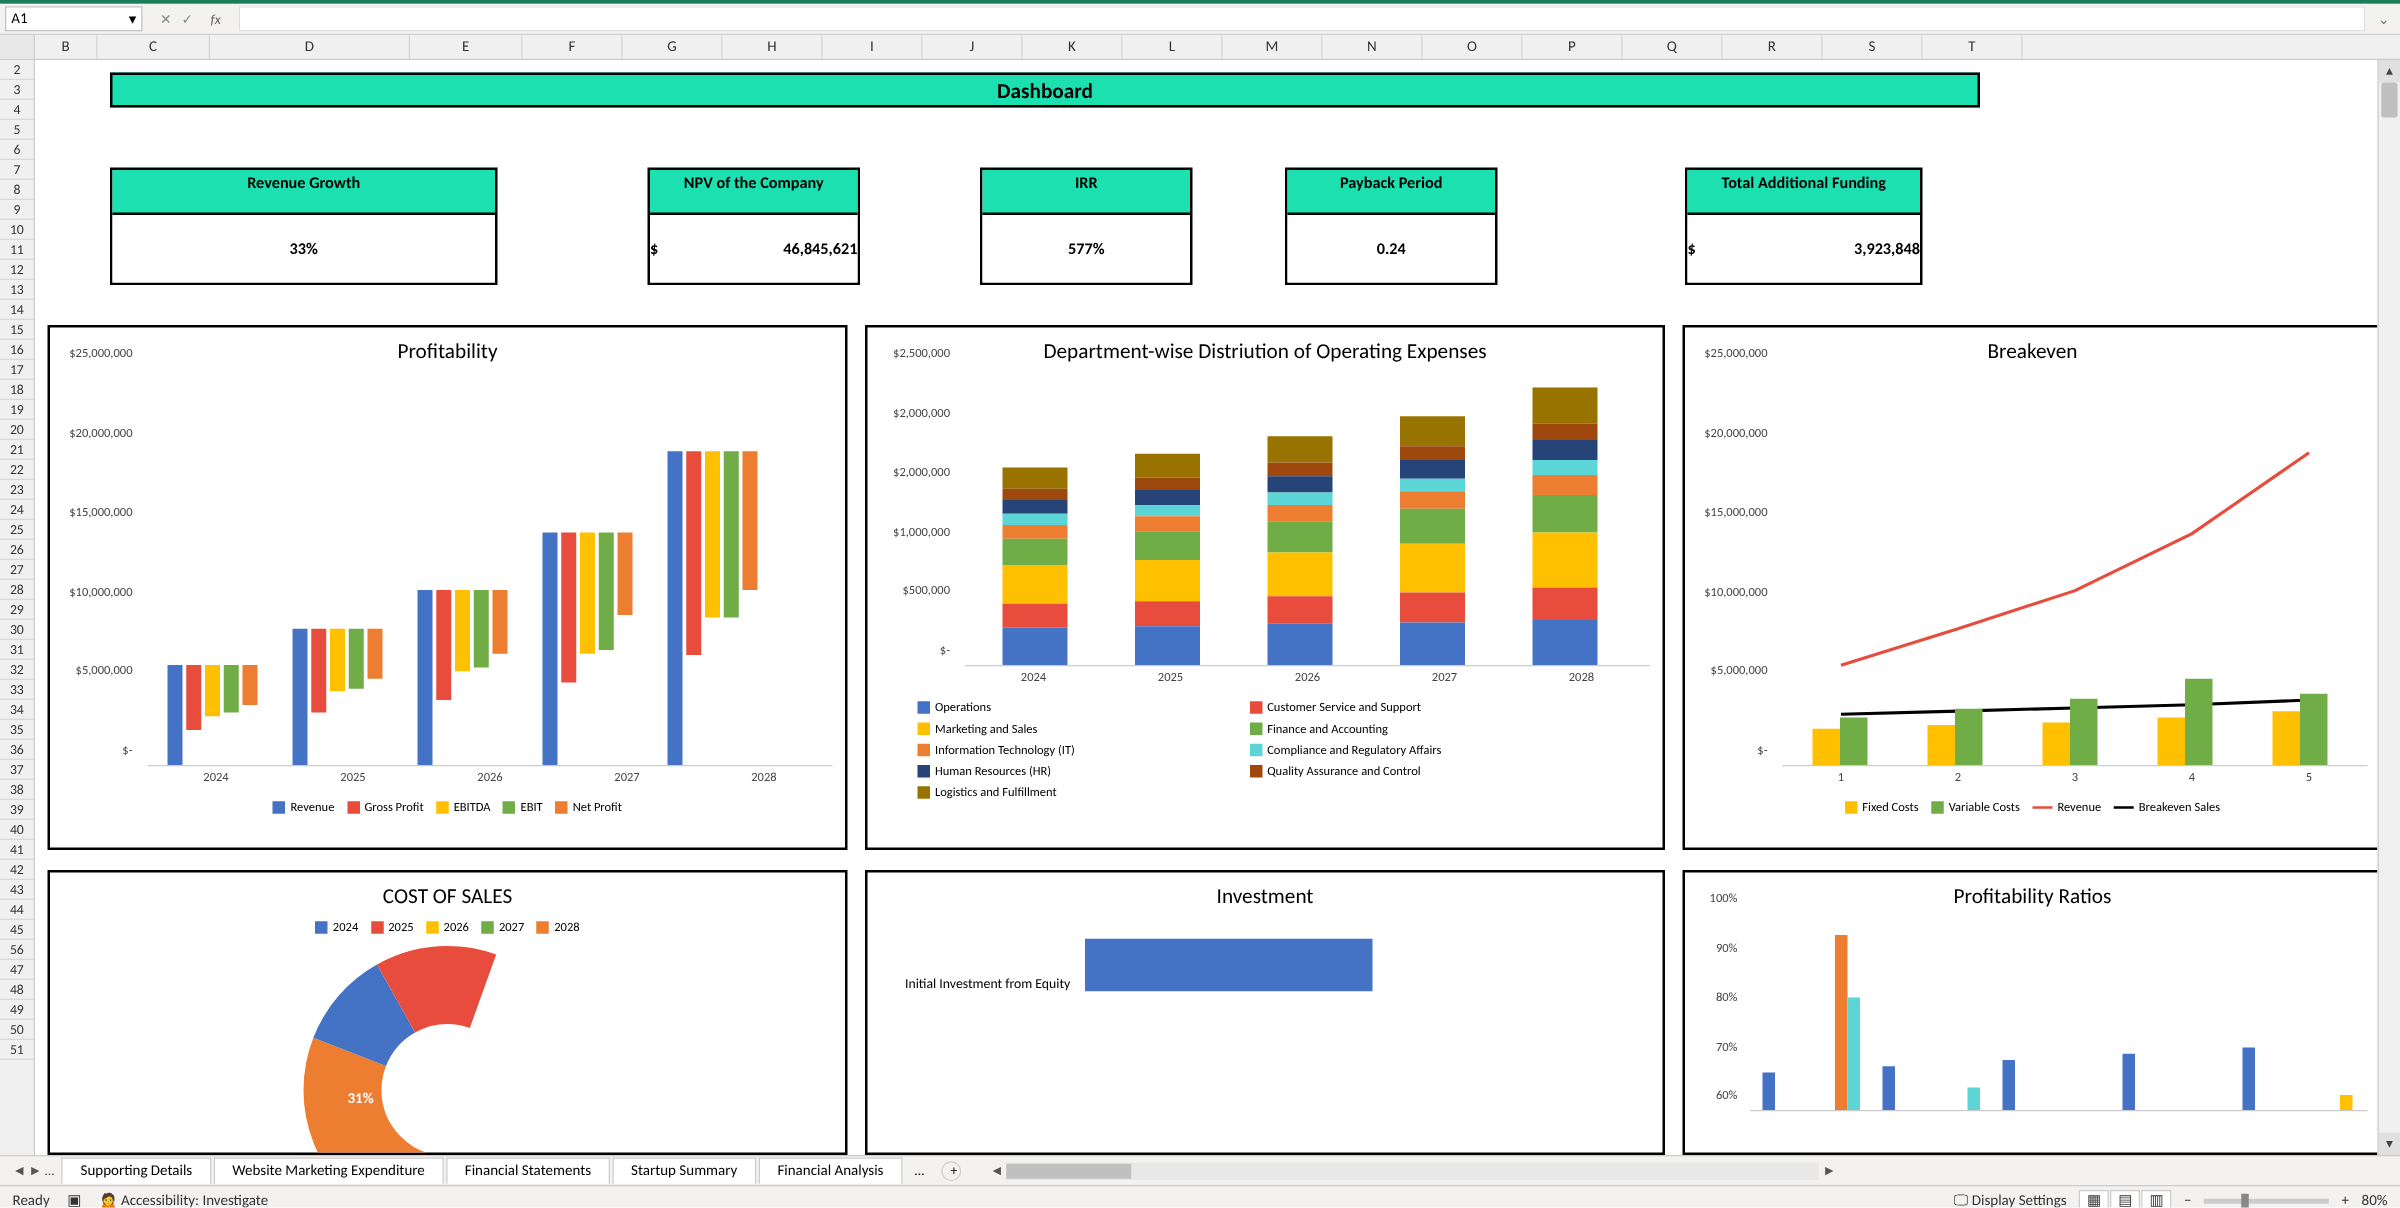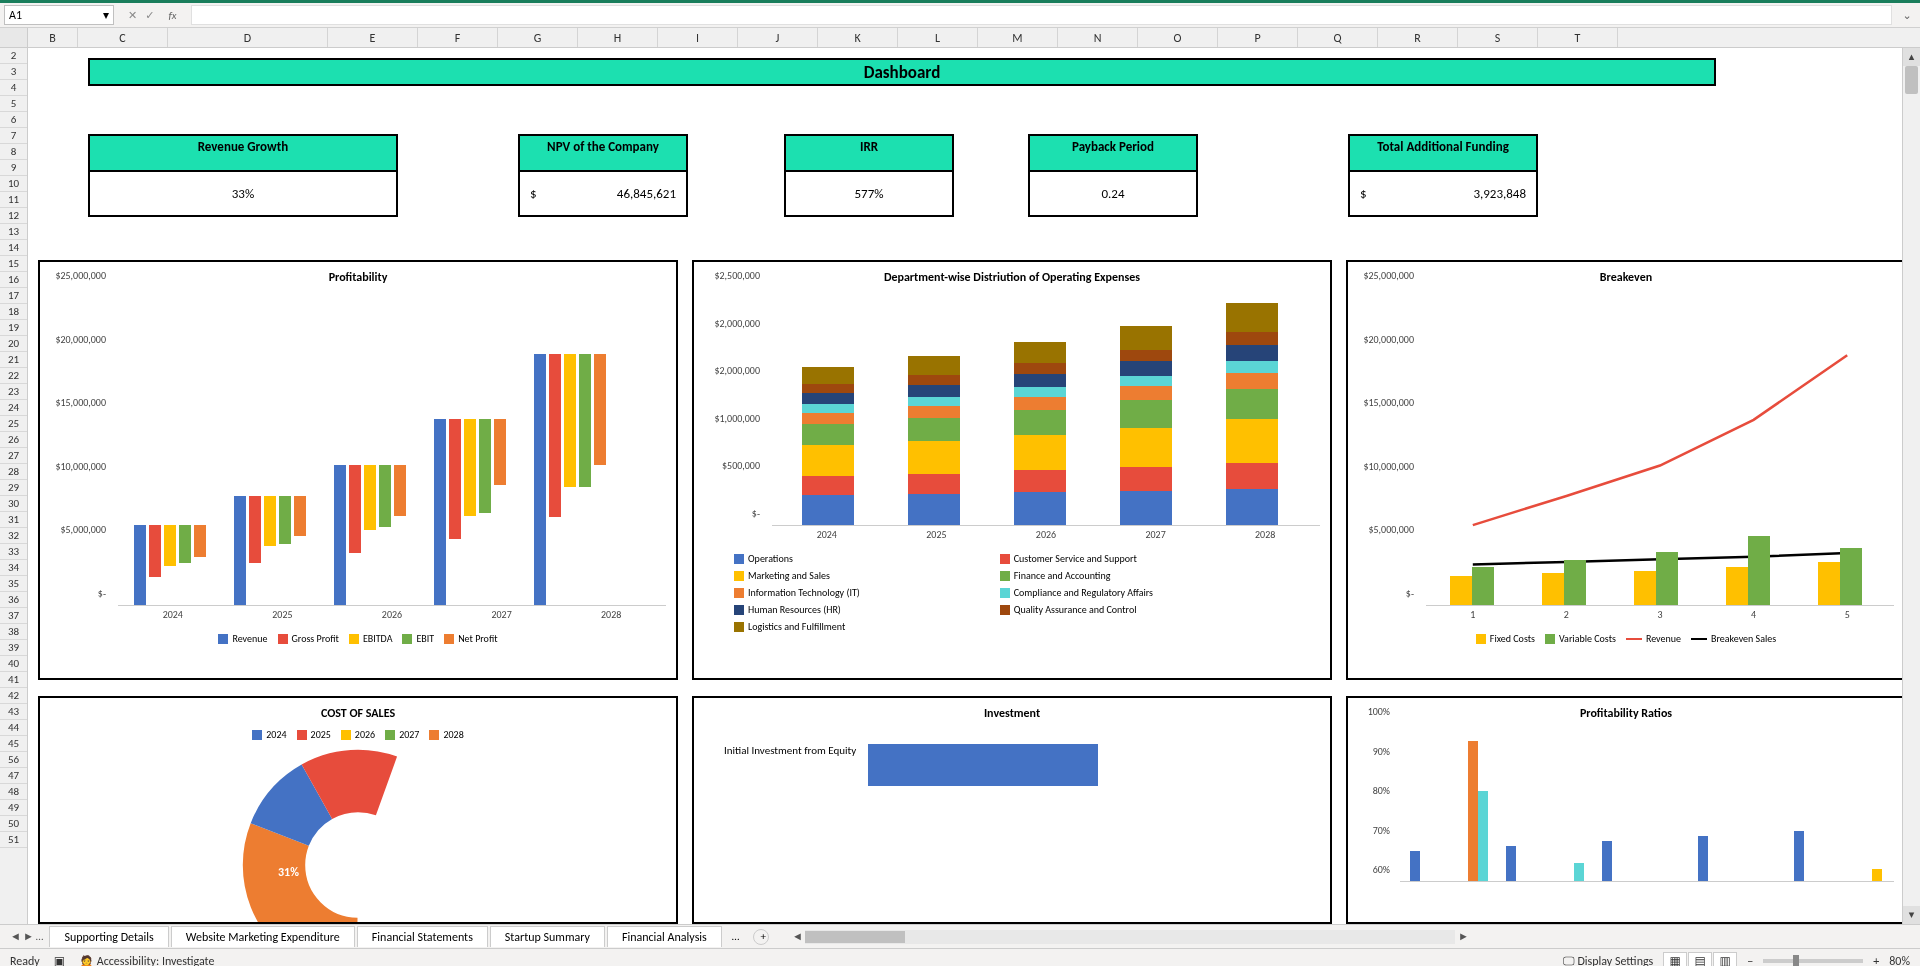--- a/index.html
+++ b/index.html
@@ -16,29 +16,29 @@
 .col-h { border-right: 1px solid #d4d4d4; text-align: center; line-height: 20px; color: #333; font-size: 12px; }
 .grid-area { display: flex; height: 876px; }
 .row-headers { width: 28px; background: #f0f0f0; border-right: 1px solid #ccc; }
 .row-h { height: 16px; border-bottom: 1px solid #d8d8d8; text-align: center; font-size: 11px; color: #333; line-height: 16px; }
 .content { flex: 1; position: relative; overflow: hidden; background: #fff; }
 .vscroll { width: 18px; background: #f0f0f0; border-left: 1px solid #ccc; position: relative; }
 .vscroll .arrow { height: 18px; text-align: center; line-height: 18px; color: #444; background: #e0e0e0; }
 .vscroll .track { position: absolute; top: 18px; bottom: 18px; left: 0; right: 0; }
 .vscroll .thumb { position: absolute; left: 2px; right: 2px; top: 0; height: 28px; background: #c0c0c0; border-radius: 2px; }
 .vscroll .barrow { position: absolute; bottom: 0; height: 18px; width: 100%; text-align: center; line-height: 18px; color: #444; background: #e0e0e0; }
-.dashboard-title { position: absolute; left: 60px; top: 10px; width: 1628px; height: 28px; background: #1ce0b0; border: 2px solid #000; text-align: center; font-weight: bold; font-size: 17px; line-height: 26px; }
+.dashboard-title { position: absolute; left: 60px; top: 10px; width: 1496px; height: 28px; background: #1ce0b0; border: 2px solid #000; text-align: center; font-weight: bold; font-size: 17px; line-height: 26px; }
 .kpi { position: absolute; border: 2px solid #000; }
 .kpi-head { background: #1ce0b0; text-align: center; font-weight: bold; font-size: 13px; height: 36px; line-height: 22px; border-bottom: 2px solid #000; }
-.kpi-body { background: #fff; height: 43px; display: flex; align-items: center; padding: 0 10px; font-weight: normal; font-size: 13px; }
+.kpi-body { background: #fff; height: 54px; display: flex; align-items: center; padding: 0 0; font-weight: bold; font-size: 13px; }
 .kpi-body .cur { }
 .kpi-body .val { flex: 1; text-align: right; }
 .kpi-body .center { flex: 1; text-align: center; }
 .chart-box { position: absolute; border: 2px solid #000; background: #fff; }
-.chart-title { text-align: center; font-weight: bold; font-size: 12px; padding: 8px 0 4px; }
+.chart-title { text-align: center; font-weight: normal; font-size: 17px; padding: 8px 0 4px; }
 .plot { position: relative; }
 .yaxis { position: absolute; left: 0; top: 0; bottom: 0; width: 72px; }
 .ytick { position: absolute; right: 6px; font-size: 10px; color: #444; transform: translateY(-50%); }
 .bars-area { position: absolute; left: 78px; right: 10px; top: 0; bottom: 22px; border-bottom: 1px solid #ccc; }
 .xlabels { position: absolute; left: 78px; right: 10px; bottom: 2px; height: 18px; display: flex; }
 .xlab { flex: 1; text-align: center; font-size: 10px; color: #444; }
 .group { position: absolute; bottom: 0; display: flex; gap: 3px; }
 .bar { width: 12px; }
 .stack { position: absolute; bottom: 0; width: 52px; display: flex; flex-direction: column-reverse; }
 .seg { width: 100%; }
@@ -482,21 +482,21 @@
           <circle cx="50" cy="50" r="35" fill="none" stroke="#e74c3c" stroke-width="26" stroke-dasharray="30 190" stroke-dashoffset="-37" transform="rotate(-180 50 50)"></circle>
         </svg>
         <div style="position:absolute; left:148px; top:70px; color:#fff; font-weight:bold; font-size:12px;">11%</div>
         <div style="position:absolute; left:40px; top:120px; color:#fff; font-weight:bold; font-size:12px;">31%</div>
       </div>
     </div>
 
     <div class="chart-box" style="left:664px; top:648px; width:640px; height:228px; overflow:hidden;">
       <div class="chart-title">Investment</div>
       <div style="position:relative; height:160px; padding:20px 30px;">
-        <div style="display:flex; align-items:flex-start; gap:12px;">
+        <div style="display:flex; align-items:flex-end; gap:12px;">
           <span style="font-size:11px;">Initial Investment from Equity</span>
           <div style="width:230px; height:42px; background:#4472c4;"></div>
         </div>
       </div>
     </div>
 
     <div class="chart-box" style="left:1318px; top:648px; width:560px; height:228px; overflow:visible;">
       <div class="chart-title">Profitability Ratios</div>
       <div class="plot" style="height:180px; position:relative;">
         <div class="yaxis" id="pr-yaxis" style="width:48px;">

